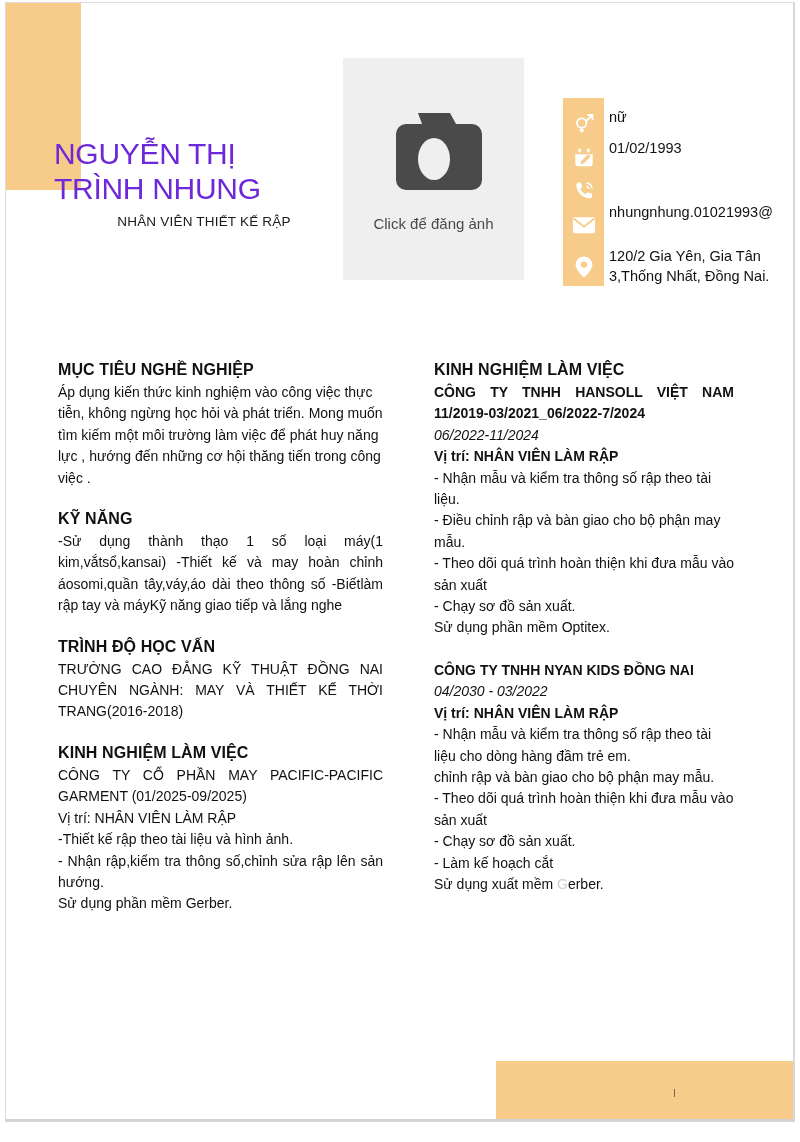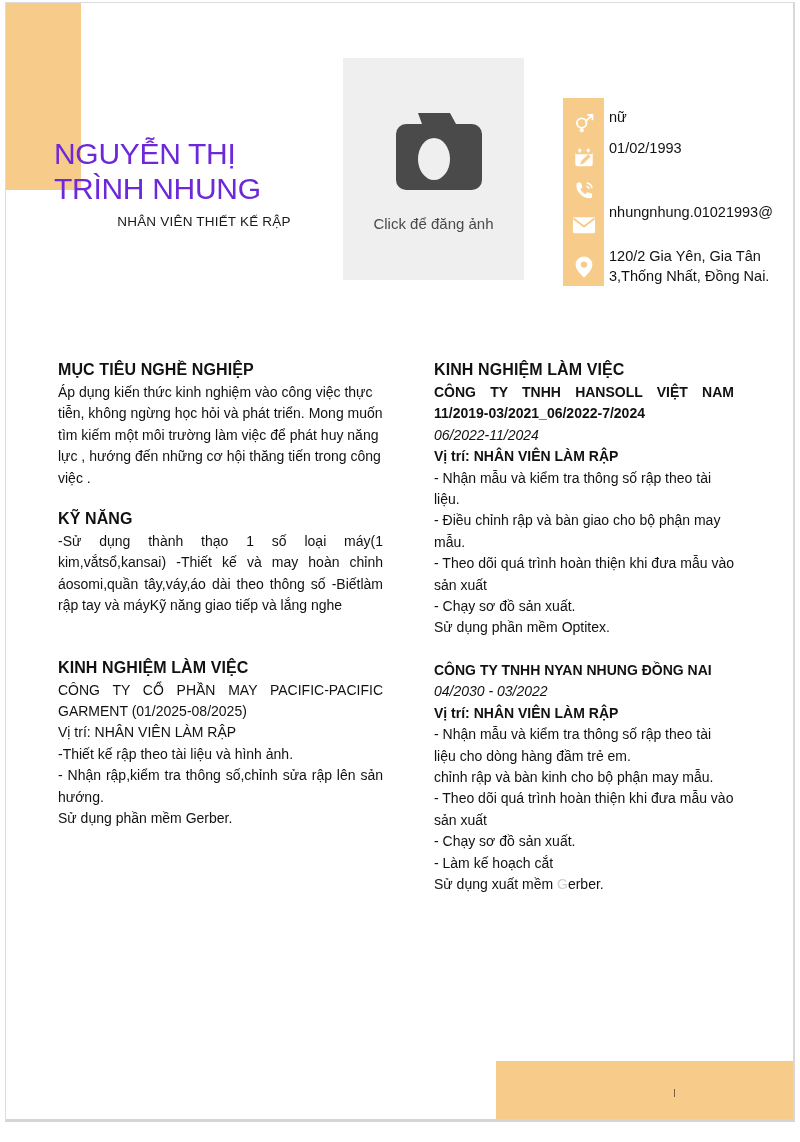--- a/index.html
+++ b/index.html
@@ -189,25 +189,27 @@
     <h2 class="sec">MỤC TIÊU NGHỀ NGHIỆP</h2>
     <p class="body">Áp dụng kiến thức kinh nghiệm vào công việc thực tiễn, không ngừng học hỏi và phát triển. Mong muốn tìm kiếm một môi trường làm việc để phát huy năng lực , hướng đến những cơ hội thăng tiến trong công việc .</p>
 
     <div class="sec-gap"></div>
 
     <h2 class="sec">KỸ NĂNG</h2>
     <p class="body just">-Sử dụng thành thạo 1 số loại máy(1 kim,vắtsổ,kansai) -Thiết kế và may hoàn chỉnh áosomi,quần tây,váy,áo dài theo thông số -Biếtlàm rập tay và máyKỹ năng giao tiếp và lắng nghe</p>
 
     <div class="sec-gap"></div>
 
+    <h2 class="sec">TRÌNH ĐỘ HỌC VẤN</h2>
+    <p class="body just">TRƯỜNG CAO ĐẲNG KỸ THUẬT ĐỒNG NAI CHUYÊN NGÀNH: MAY VÀ THIẾT KẾ THỜI TRANG(2016-2018)</p>
 
     <div class="sec-gap"></div>
 
     <h2 class="sec">KINH NGHIỆM LÀM VIỆC</h2>
-    <p class="body just">CÔNG TY CỔ PHẦN MAY PACIFIC-PACIFIC GARMENT (01/2025-08/2025)</p>
+    <p class="body just">CÔNG TY CỔ PHẦN MAY PACIFIC-PACIFIC GARMENT (01/2025-09/2025)</p>
     <p class="body">Vị trí:  NHÂN VIÊN LÀM RẬP</p>
     <p class="body">-Thiết kế rập theo tài liệu và hình ảnh.</p>
     <p class="body just">- Nhận rập,kiểm tra thông số,chỉnh sửa rập lên sản hướng.</p>
     <p class="body"> Sử dụng phần mềm Gerber.</p>
   </div>
 
   <div class="col col-right">
 
     <h2 class="sec">KINH NGHIỆM LÀM VIỆC</h2>
 
@@ -215,25 +217,25 @@
     <p class="body ital">06/2022-11/2024</p>
     <p class="body bold">Vị trí: NHÂN VIÊN LÀM RẬP</p>
     <p class="body">- Nhận mẫu và kiểm tra thông số rập theo tài liệu.</p>
     <p class="body"> - Điều chỉnh rập và bàn giao cho bộ phận may mẫu.</p>
     <p class="body just">- Theo dõi quá trình hoàn thiện khi đưa mẫu vào sản xuất</p>
     <p class="body">- Chạy sơ đồ sản xuất.</p>
     <p class="body">Sử dụng phần mềm Optitex.</p>
 
     <div class="sec-gap"></div>
 
-    <p class="body bold">CÔNG TY TNHH NYAN NHUNG ĐỒNG NAI</p>
+    <p class="body bold">CÔNG TY TNHH NYAN KIDS ĐỒNG NAI</p>
     <p class="body ital">04/2030 - 03/2022</p>
     <p class="body bold">Vị trí: NHÂN VIÊN LÀM RẬP</p>
     <p class="body">- Nhận mẫu và kiểm tra thông số rập theo tài liệu cho dòng hàng đầm trẻ em.</p>
-    <p class="body">chỉnh rập và bàn kinh cho bộ phận may mẫu.</p>
+    <p class="body">chỉnh rập và bàn giao cho bộ phận may mẫu.</p>
     <p class="body">- Theo dõi quá trình hoàn thiện khi đưa mẫu vào sản xuất</p>
     <p class="body">- Chạy sơ đồ sản xuất.</p>
     <p class="body">- Làm kế hoạch cắt</p>
     <p class="body"><span>Sử dụng xuất mềm </span><span class="faded">G</span><span>erber.</span></p>
   </div>
 
   <div class="accent-bottom">
     <div class="tickmark"></div>
   </div>
 

